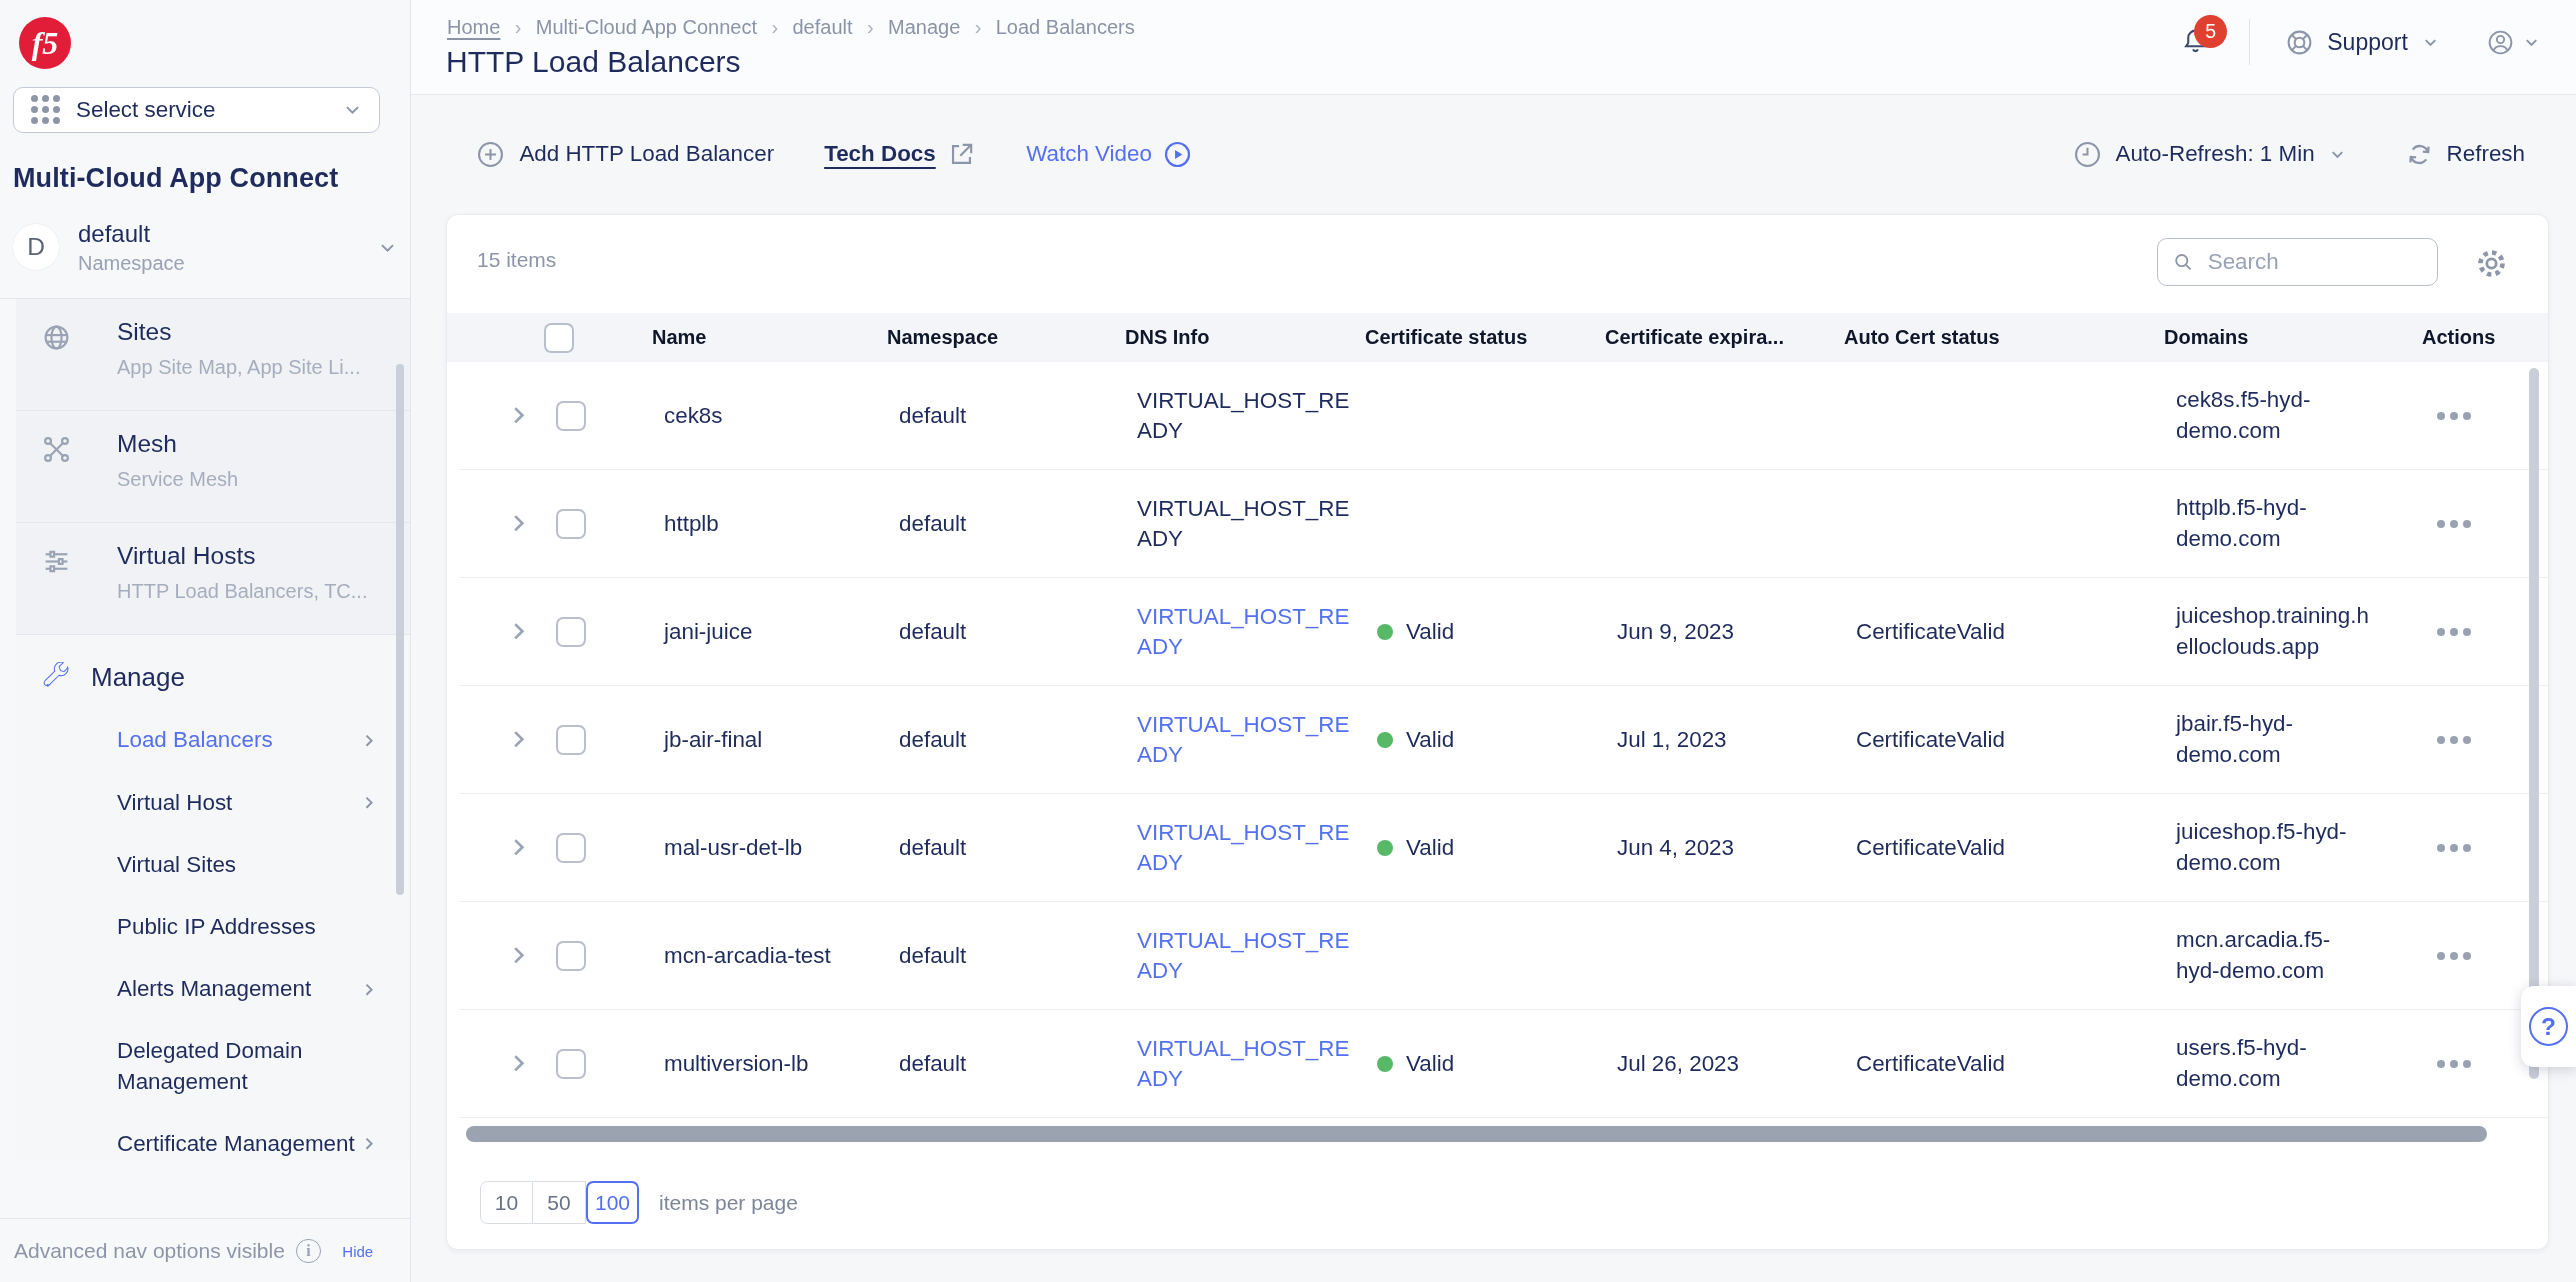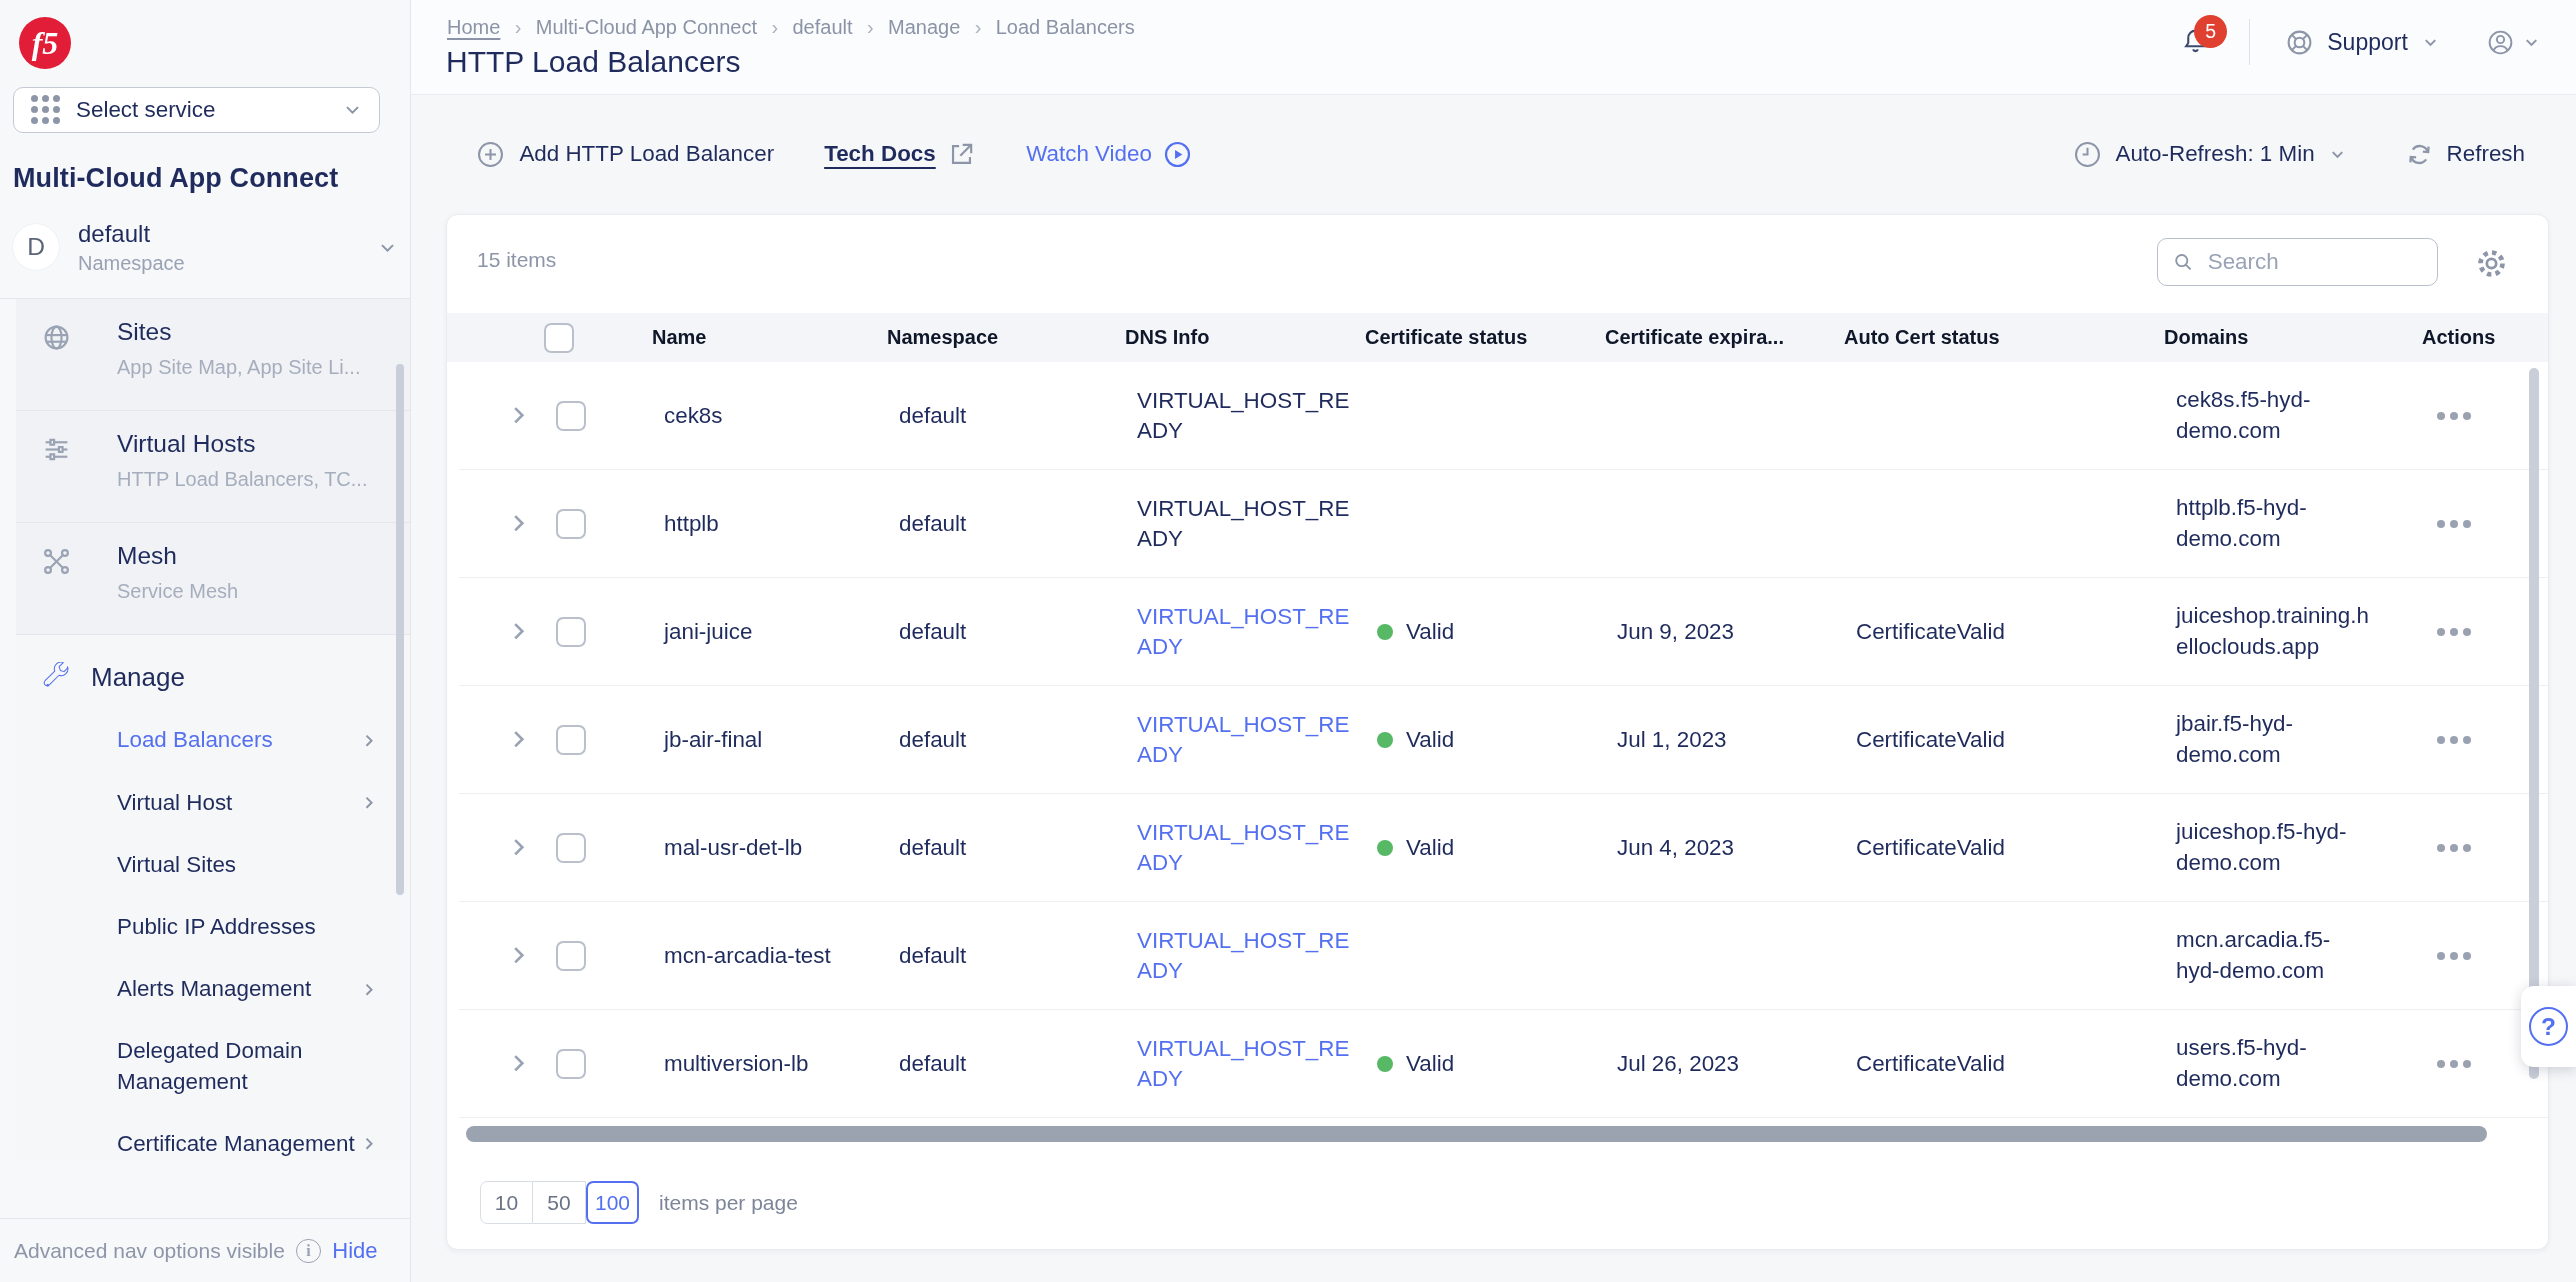--- a/index.html
+++ b/index.html
@@ -55,21 +55,21 @@
   .side-scrollbar { position:absolute; right:5.8px; top:364px; width:8.7px; height:531px;
                     border-radius:4.3px; background:#c9cfd9; cursor:pointer; }
 
   .side-footer { position:absolute; left:0; right:0; bottom:0; height:65px; background:#f7f8fa;
                  border-top:1.4px solid #e3e6eb; display:flex; align-items:center; padding-left:14px; gap:11.5px; }
   .side-footer .txt { font-size:21px; color:#8d96a8; }
   .info-ic { width:24.5px; height:24.5px; border:1.8px solid #9aa3b3; border-radius:50%;
              color:#9aa3b3; font-size:16px; display:flex; align-items:center; justify-content:center;
              font-family:"Liberation Serif",serif; font-weight:bold; }
   .info-ic::before{ content:"i"; }
-  .side-footer .hide { font-size:22px; color:var(--blue); cursor:pointer; }
+  .side-footer .hide { font-size:15px; color:var(--blue); margin-left:10px; cursor:pointer; }
 
   
   .main { position:relative; flex:1; background:#f6f7f9; }
 
   .top-header { position:relative; height:95px; background:#fbfcfd; border-bottom:1.4px solid #e7eaef; }
   .breadcrumb { position:absolute; left:36px; top:16px; display:flex; align-items:center; font-size:20px; color:#8b94a6; }
   .breadcrumb .bc { cursor:pointer; }
   .breadcrumb .bc.home { text-decoration:underline; text-underline-offset:4.3px; }
   .breadcrumb .sep { margin:0 14.4px; color:#a9b1c0; font-size:20px; }
   .page-title { position:absolute; left:35px; top:45px; font-size:30px; font-weight:500; color:var(--navy); }
@@ -213,44 +213,44 @@
               <line x1="3.6" y1="10" x2="20.4" y2="10"></line>
               <line x1="4.2" y1="15.5" x2="19.8" y2="15.5"></line>
           </svg>
         </span>
         <div class="t">Sites</div>
         <div class="s">App Site Map, App Site Li...</div>
       </div>
       <div class="nav-item">
         <span class="ic">
           <svg class="ic24" viewBox="0 0 24 24" fill="none" stroke="currentColor" stroke-width="1.8">
+            <line x1="6" y1="6" x2="18" y2="18"></line>
+              <line x1="18" y1="6" x2="6" y2="18"></line>
+            <circle cx="5" cy="5" r="2.4" fill="#f0f2f5"></circle>
+              <circle cx="19" cy="5" r="2.4" fill="#f0f2f5"></circle>
+            <circle cx="5" cy="19" r="2.4" fill="#f0f2f5"></circle>
+              <circle cx="19" cy="19" r="2.4" fill="#f0f2f5"></circle>
+          </svg>
+        </span>
+        <div class="t">Mesh</div>
+        <div class="s">Service Mesh</div>
+      </div>
+      <div class="nav-item">
+        <span class="ic">
+          <svg class="ic24" viewBox="0 0 24 24" fill="none" stroke="currentColor" stroke-width="1.8">
             <line x1="3" y1="6" x2="21" y2="6"></line>
               <line x1="3" y1="12" x2="21" y2="12"></line>
               <line x1="3" y1="18" x2="21" y2="18"></line>
             <rect x="7" y="4" width="3" height="4" fill="#f0f2f5"></rect>
               <rect x="14" y="10" width="3" height="4" fill="#f0f2f5"></rect>
               <rect x="7" y="16" width="3" height="4" fill="#f0f2f5"></rect>
           </svg>
         </span>
         <div class="t">Virtual Hosts</div>
         <div class="s">HTTP Load Balancers, TC...</div>
-      </div>
-      <div class="nav-item">
-        <span class="ic">
-          <svg class="ic24" viewBox="0 0 24 24" fill="none" stroke="currentColor" stroke-width="1.8">
-            <line x1="6" y1="6" x2="18" y2="18"></line>
-              <line x1="18" y1="6" x2="6" y2="18"></line>
-            <circle cx="5" cy="5" r="2.4" fill="#f0f2f5"></circle>
-              <circle cx="19" cy="5" r="2.4" fill="#f0f2f5"></circle>
-            <circle cx="5" cy="19" r="2.4" fill="#f0f2f5"></circle>
-              <circle cx="19" cy="19" r="2.4" fill="#f0f2f5"></circle>
-          </svg>
-        </span>
-        <div class="t">Mesh</div>
-        <div class="s">Service Mesh</div>
       </div>
 
       <div class="manage">
         <div class="manage-head">
           <span>
             <svg class="ic24" viewBox="0 0 28 28" fill="#5470f0">
               <path d="M24.6 4.6a6.4 6.4 0 0 1-8.2 8.2L7.1 22.1a2.9 2.9 0 1 1-4.1-4.1l9.3-9.3a6.4 6.4 0 0 1 8.2-8.2l-4 4 1.2 3.6 3.6 1.2 3.3-3.3z" stroke="#5470f0" stroke-width="1" fill="none" stroke-linejoin="round"></path>
               <path d="M6.4 21.6a1.2 1.2 0 1 0 .1.1z"></path>
             </svg>
           </span>

